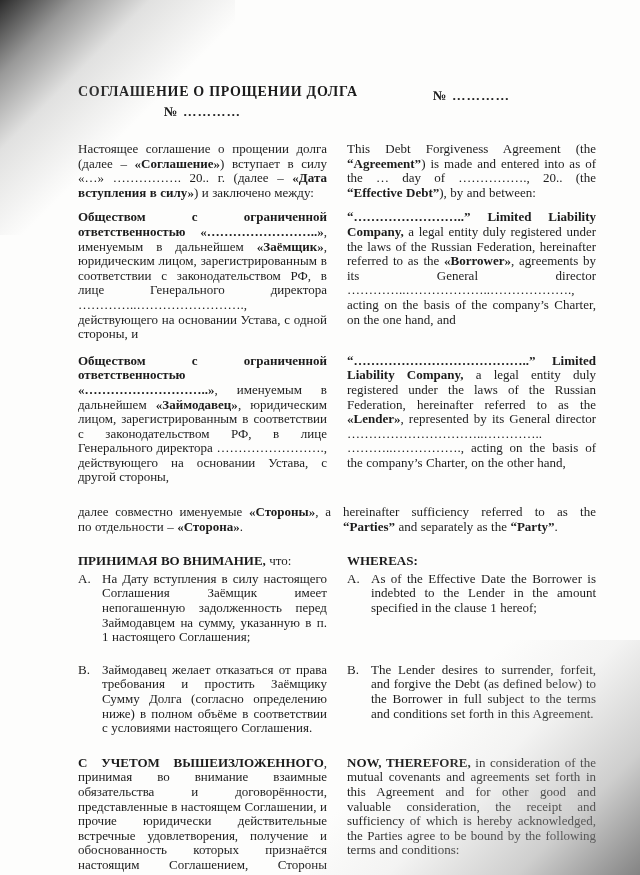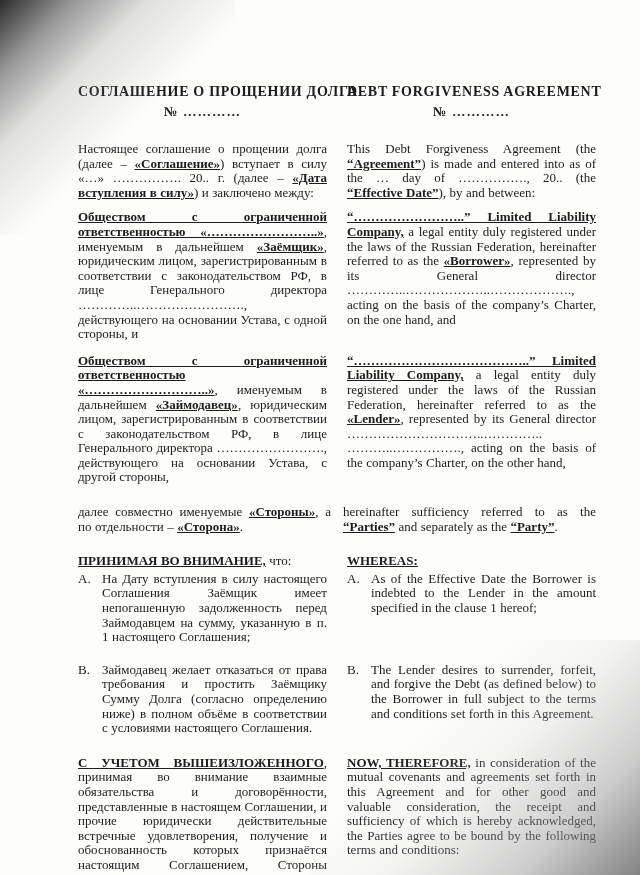--- a/index.html
+++ b/index.html
@@ -71,21 +71,21 @@
     letter-spacing: 1px;
     margin-top: 4px;
   }
   .para {
     margin: 0;
     font-size: 13px;
     line-height: 14.6px;
     text-align: justify;
     word-spacing: 0.2px;
   }
-  .para b { font-weight: bold; text-decoration: underline; }
+  .para b { font-weight: bold; }
   .item { display: flex; }
   .item-marker {
     flex: 0 0 24px;
     font-size: 13px;
     line-height: 14.6px;
   }
   .item-text { flex: 1; }
 </style>
 </head>
 <body>
@@ -93,40 +93,39 @@
 <div class="sheet">
   <div class="shadow-tl"></div>
   <div class="shadow-br"></div>
 
   <div class="row row-title">
     <div class="cell">
       <h1 class="title">СОГЛАШЕНИЕ О ПРОЩЕНИИ ДОЛГА</h1>
       <div class="doc-number">№  …………</div>
     </div>
     <div class="cell">
-      <h1 class="title">DEBT FORGIVENESS AGREEMENT</h1>
       <div class="doc-number">№  …………</div>
     </div>
   </div>
 
   <div class="row row-p1">
     <div class="cell">
         <p class="para"><span>Настоящее соглашение о прощении долга (далее – </span><b>«Соглашение»</b><span>) вступает в силу «…» ……………. 20.. г. (далее – </span><b>«Дата вступления в силу»</b><span>) и заключено между:</span></p>
       </div>
     <div class="cell">
-        <p class="para"><span>This Debt Forgiveness Agreement (the </span><b>“Agreement”</b><span>) is made and entered into as of the … day of ……………., 20.. (the </span><b>“Effective Date”</b><span>), by and between:</span></p>
+        <p class="para"><span>This Debt Forgiveness Agreement (the </span><b>“Agreement”</b><span>) is made and entered into as of the … day of ……………., 20.. (the </span><b>“Effective Debt”</b><span>), by and between:</span></p>
       </div>
   </div>
 
   <div class="row row-p2">
     <div class="cell">
         <p class="para"><b>Обществом с ограниченной ответственностью «……………………..»</b><span>, именуемым в дальнейшем </span><b>«Заёмщик»</b><span>, юридическим лицом, зарегистрированным в соответствии с законодательством РФ, в лице Генерального директора …………..……………………., действующего на основании Устава, с одной стороны, и</span></p>
       </div>
     <div class="cell">
-        <p class="para"><b>“……………………..” Limited Liability Company,</b><span> a legal entity duly registered under the laws of the Russian Federation, hereinafter referred to as the </span><b>«Borrower»</b><span>, represented by its General director …………..………………..………………., acting on the basis of the company’s Charter, on the one hand, and</span></p>
+        <p class="para"><b>“……………………..” Limited Liability Company,</b><span> a legal entity duly registered under the laws of the Russian Federation, hereinafter referred to as the </span><b>«Borrower»</b><span>, agreements by its General director …………..………………..………………., acting on the basis of the company’s Charter, on the one hand, and</span></p>
       </div>
   </div>
 
   <div class="row row-p3">
     <div class="cell">
         <p class="para"><b>Обществом с ограниченной ответственностью «………………………..»</b><span>, именуемым в дальнейшем </span><b>«Займодавец»</b><span>, юридическим лицом, зарегистрированным в соответствии с законодательством РФ, в лице Генерального директора ……………………., действующего на основании Устава, с другой стороны,</span></p>
       </div>
     <div class="cell">
         <p class="para"><b>“…………………………………..” Limited Liability Company,</b><span> a legal entity duly registered under the laws of the Russian Federation, hereinafter referred to as the </span><b>«Lender»</b><span>, represented by its General director …………………………..………….. ………..……………., acting on the basis of the company’s Charter, on the other hand,</span></p>
       </div>

